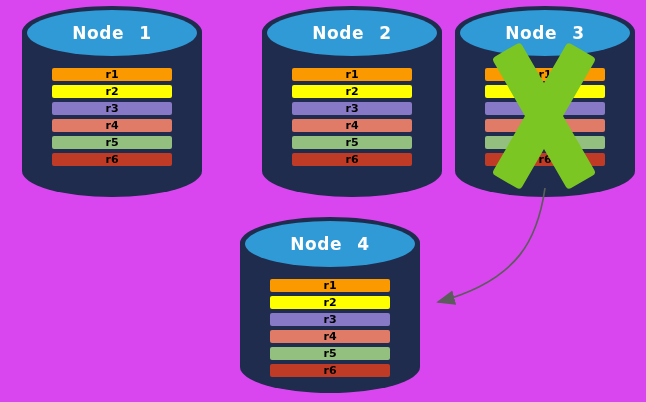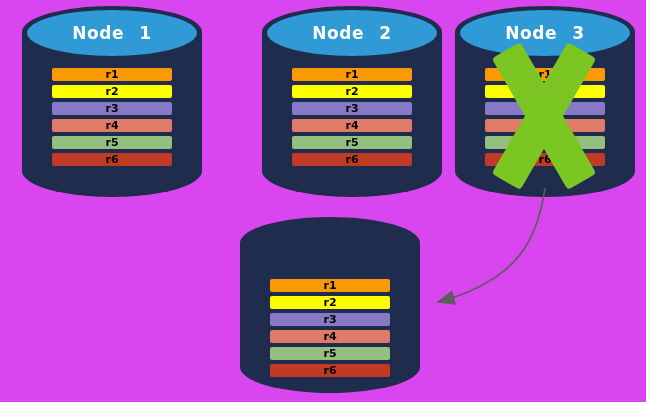--- a/index.html
+++ b/index.html
@@ -120,20 +120,23 @@
         </div>
       </div>
     <div class="x-overlay">
       <div class="x-bar a"></div>
       <div class="x-bar b"></div>
     </div>
   </div>
 
   <div class="node" id="node4">
     <div class="shell"></div>
+    <div class="top-ellipse">
+      <span class="node-label">Node 4</span>
+    </div>
     <div class="rows">
         <div class="row" style="background: rgb(251, 153, 0);">
           <span>r1</span>
         </div>
         <div class="row" style="background: rgb(255, 255, 0);">
           <span>r2</span>
         </div>
         <div class="row" style="background: rgb(135, 121, 197);">
           <span>r3</span>
         </div>

